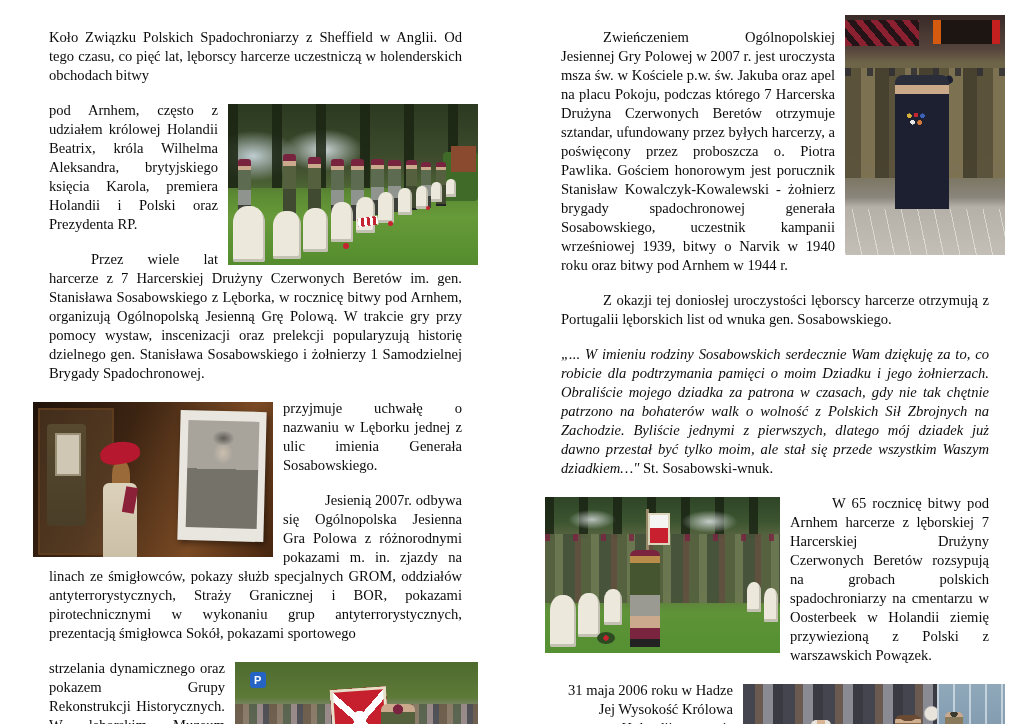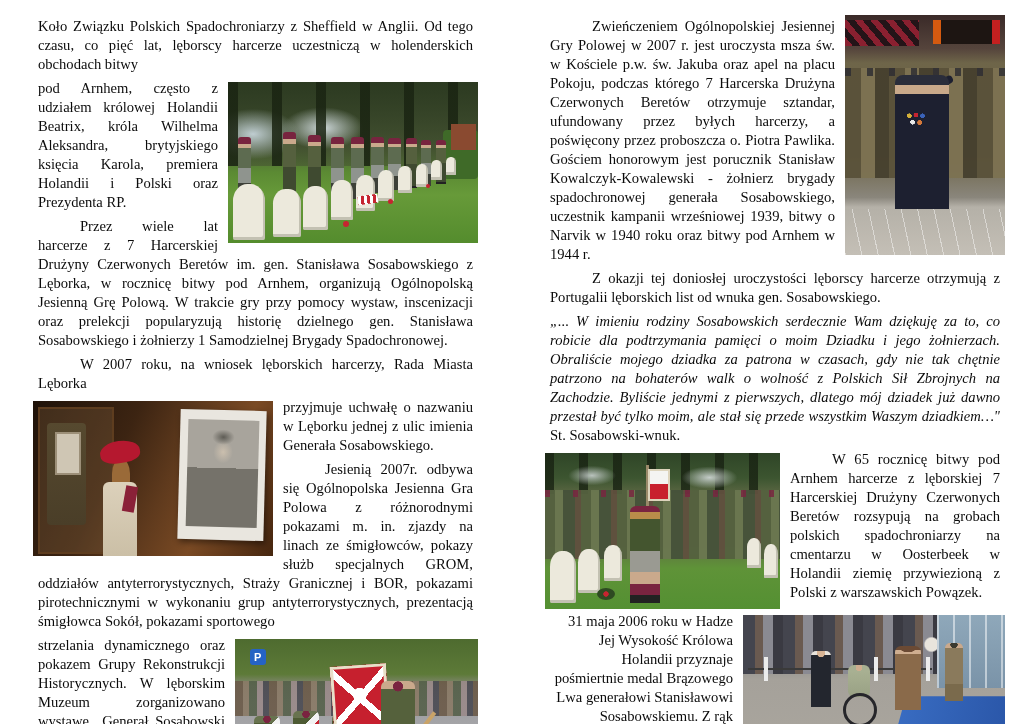--- a/index.html
+++ b/index.html
@@ -5,21 +5,21 @@
   html,body{margin:0;padding:0;}
   body{
     width:1024px;height:724px;position:relative;background:#ffffff;
     overflow:hidden;
     font-family:"Liberation Serif","DejaVu Serif",serif;
     color:#0b0b0b;
   }
   .page{position:absolute;top:12px;font-size:14.6px;line-height:19px;text-align:justify;}
   #page-left{left:33px;width:445px;}
   #page-right{left:545px;width:460px;}
-  p{margin:5px;padding:0;}
+  p{margin:16px;padding:0;}
   .indent{text-indent:42px;}
   .quote{font-style:italic;}
   .quote .attr{font-style:normal;}
   .align-right{text-align:right;}
 
   
   .photo{position:relative;overflow:hidden;}
   .fr{float:right;margin:3px 0 3px 10px;}
   .fl{float:left;margin:3px 10px 3px 0;}
 
@@ -193,21 +193,20 @@
     <div class="ph-stone" style="left:81%;bottom:39%;width:11px;height:20px;"></div>
     <div class="ph-stone" style="left:87%;bottom:42%;width:10px;height:18px;"></div>
     <div class="ph-dot" style="left:46%;bottom:10%;width:6px;height:6px;background:#c62430;"></div>
     <div class="ph-dot" style="left:64%;bottom:24%;width:5px;height:5px;background:#c62430;"></div>
     <div class="ph-dot" style="left:79%;bottom:34%;width:4px;height:4px;background:#c62430;"></div>
     <div class="ph1-ribbon"></div>
   </div>
 
   <p>pod Arnhem, często z udziałem królowej Holandii Beatrix, króla Wilhelma Aleksandra, brytyjskiego księcia Karola, premiera Holandii i Polski oraz Prezydenta RP.</p>
   <p class="indent">Przez wiele lat harcerze z 7 Harcerskiej Drużyny Czerwonych Beretów im. gen. Stanisława Sosabowskiego z Lęborka, w rocznicę bitwy pod Arnhem, organizują Ogólnopolską Jesienną Grę Polową. W trakcie gry przy pomocy wystaw, inscenizacji oraz prelekcji popularyzują historię dzielnego gen. Stanisława Sosabowskiego i żołnierzy 1 Samodzielnej Brygady Spadochronowej.</p>
-  <p class="indent">W 2007 roku, na wniosek lęborskich harcerzy, Rada Miasta Lęborka</p>
 
   <div class="photo fl" id="photo2">
     <div class="ph2-case"></div>
     <div class="ph2-uniform"></div>
     <div class="ph2-casephoto"></div>
     <div class="ph2-hair"></div>
     <div class="ph2-shirt"></div>
     <div class="ph2-scarf"></div>
     <div class="ph2-beret"></div>
     <div class="ph2-frame">

